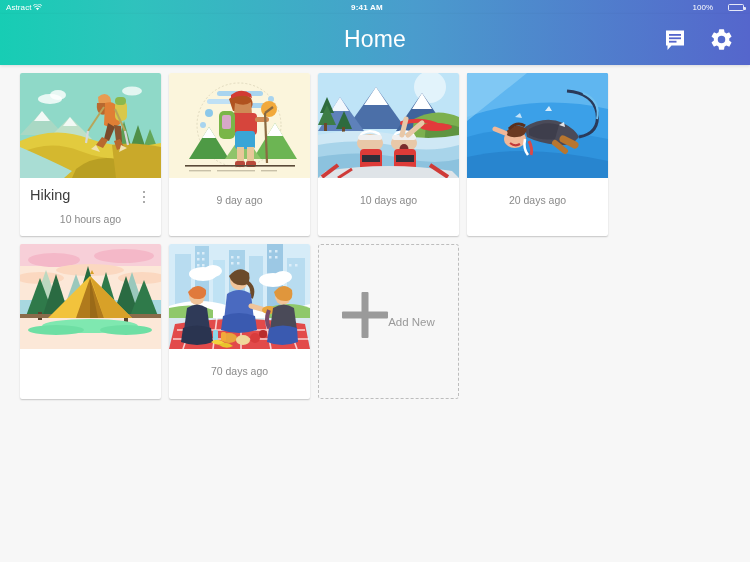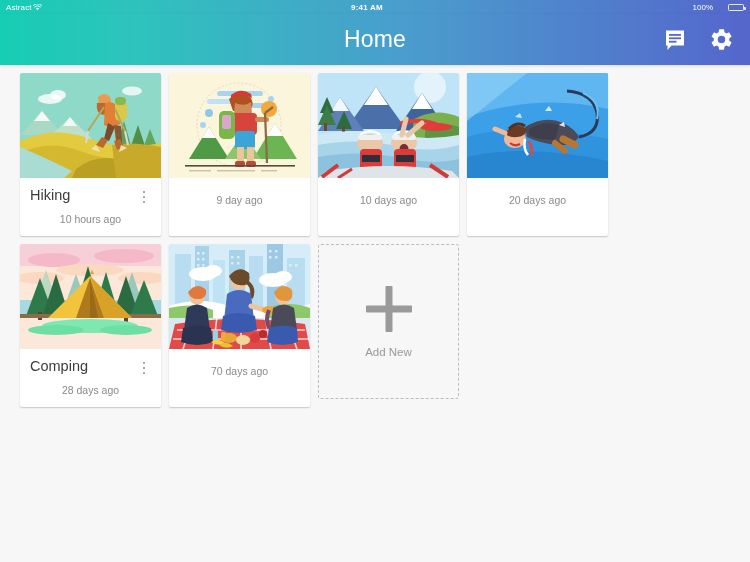--- a/index.html
+++ b/index.html
@@ -183,21 +183,20 @@
   }
 
   
   .add-card {
     width: 141px;
     height: 155px;
     border: 1px dashed #bdbdbd;
     border-radius: 3px;
     background: transparent;
     display: flex;
-    flex-direction: column;
     align-items: center;
     justify-content: center;
     cursor: pointer;
     flex: 0 0 auto;
   }
   .plus-icon {
     width: 46px;
     height: 46px;
     position: relative;
     margin-bottom: 14px;
@@ -473,31 +472,20 @@
           <path d="M70 32 L112 74 L84 74 Z" fill="#d8a128"></path>
           <path d="M70 34 L84 74 L56 74 Z" fill="#b07a1c"></path>
           <path d="M70 34 L78 74 L70 74 Z" fill="#9a6a18"></path>
           <path d="M70 30 l2 -4 l2 4z" fill="#d8a128"></path>
         </g>
         <ellipse cx="70" cy="82" rx="48" ry="7" fill="#7fe8b0"></ellipse>
         <ellipse cx="36" cy="86" rx="28" ry="5" fill="#6edfa4"></ellipse>
         <ellipse cx="106" cy="86" rx="26" ry="5" fill="#6edfa4"></ellipse>
       </svg>
     </div>
-    <div class="card-body">
-      <div class="card-title-row">
-        <div class="card-title">Comping</div>
-        <div class="kebab">
-            <i></i>
-            <i></i>
-            <i></i>
-          </div>
-      </div>
-      <div class="card-time">28 days ago</div>
-    </div>
   </div>
 
   <div class="card">
     <div class="card-thumb">
       <svg viewBox="0 0 141 105" preserveAspectRatio="xMidYMid slice">
         <rect width="141" height="105" fill="#d6ecf8"></rect>
         <rect x="6" y="10" width="16" height="54" fill="#b8dcf0"></rect>
         <rect x="26" y="2" width="14" height="62" fill="#a8d2ea"></rect>
         <rect x="44" y="16" width="12" height="48" fill="#bfe2f4"></rect>
         <rect x="60" y="6" width="16" height="58" fill="#a8d2ea"></rect>

